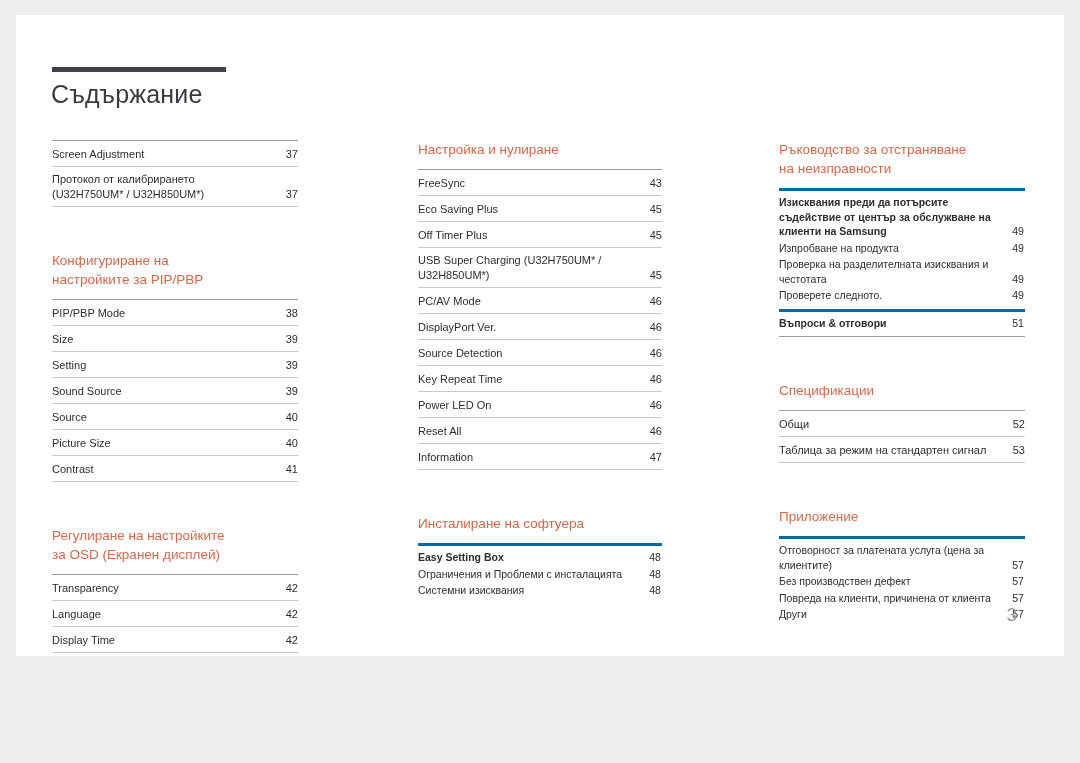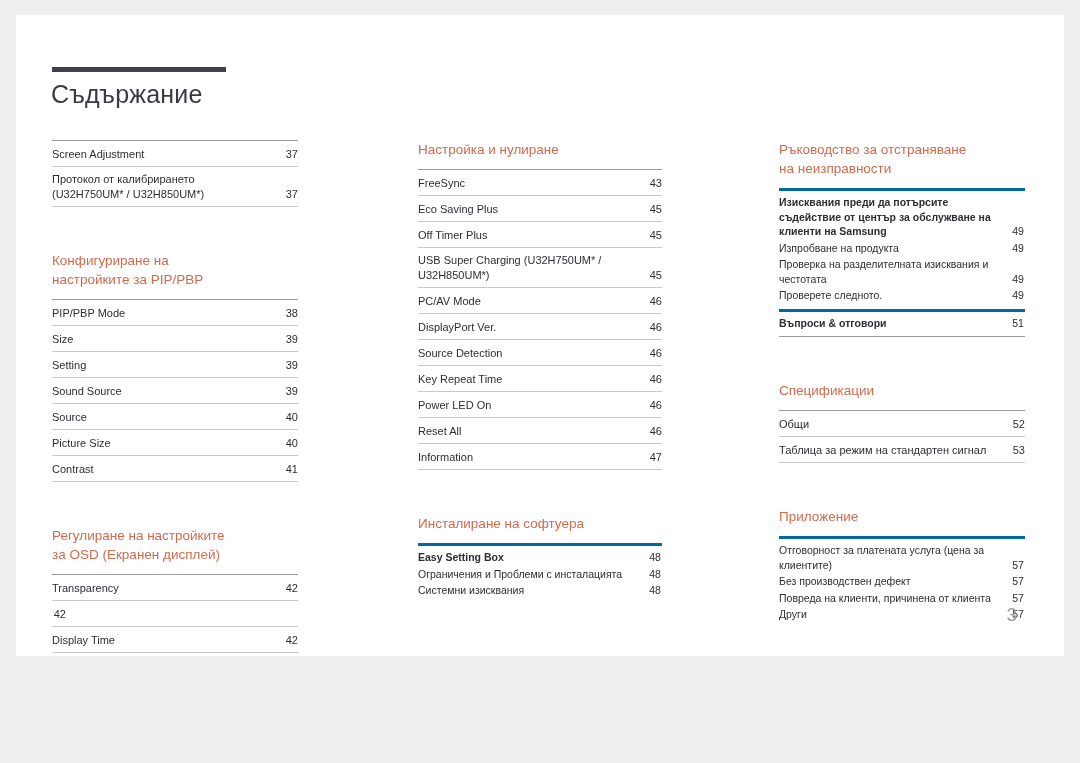--- a/index.html
+++ b/index.html
@@ -197,20 +197,21 @@
       <div class="spacer-lg"></div>
 
       <div class="sec-head">Регулиране на настройките
 за OSD (Екранен дисплей)</div>
       <ul class="toc-list gap-top">
         <li class="toc-row">
           <span class="toc-label">Transparency</span>
           <span class="toc-page">42</span>
         </li>
         <li class="toc-row">
+          <span class="toc-label">Language</span>
           <span class="toc-page">42</span>
         </li>
         <li class="toc-row">
           <span class="toc-label">Display Time</span>
           <span class="toc-page">42</span>
         </li>
       </ul>
     </div>
 
     <div class="col col-2">

